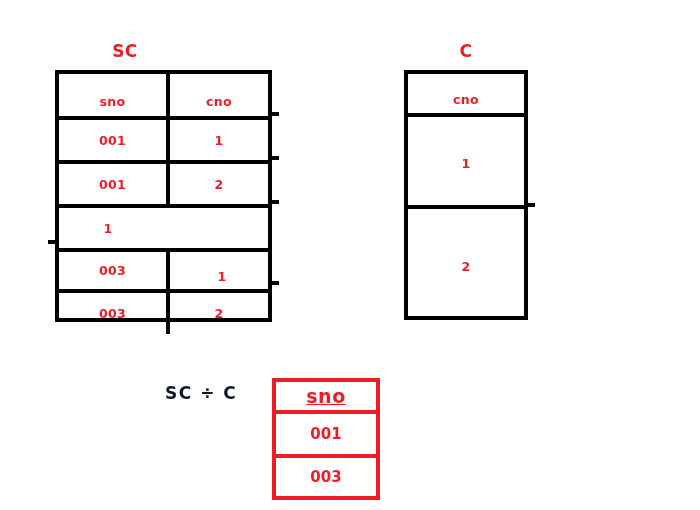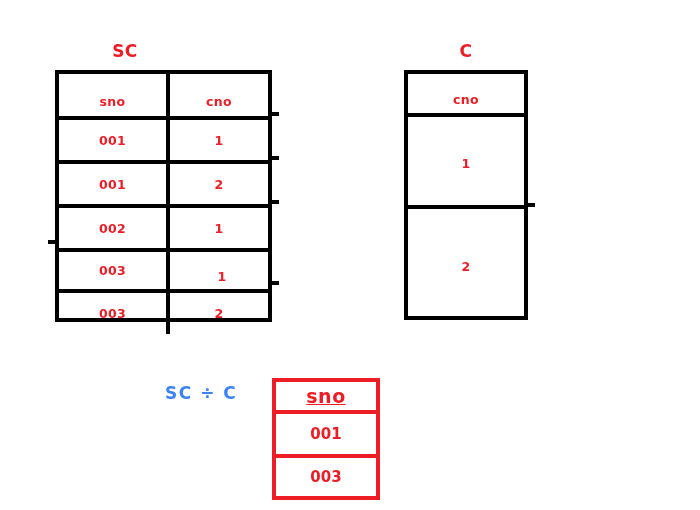--- a/index.html
+++ b/index.html
@@ -118,21 +118,21 @@
   #result-table .r-head span { text-decoration: underline; }
   #result-table .r-d1 { height: 44px; font-size: 15px; }
   #result-table .r-d2 { height: 38px; font-size: 15px; }
 
   
   #division-label {
     left: 165px;
     top: 383px;
     font-size: 17px;
     font-weight: bold;
-    color: #3b82f6;
+    color: #0f172a;
     letter-spacing: 1.5px;
     white-space: nowrap;
   }
 
   
   #legend { left: 590px; top: 45px; }
   #legend .legend-line {
     color: #ee1c25;
     font-weight: bold;
     font-size: 11.5px;
@@ -155,21 +155,20 @@
     </div>
     <div class="row r2">
       <div class="cell c-sno divider">001</div>
       <div class="cell c-cno">1</div>
     </div>
     <div class="row r3">
       <div class="cell c-sno divider">001</div>
       <div class="cell c-cno">2</div>
     </div>
     <div class="row r4">
-      <div class="cell c-sno divider">002</div>
       <div class="cell c-cno">1</div>
     </div>
     <div class="row r5">
       <div class="cell c-sno divider">003</div>
       <div class="cell c-cno">1</div>
     </div>
     <div class="row r6 last">
       <div class="cell c-sno divider">003</div>
       <div class="cell c-cno">2</div>
     </div>

